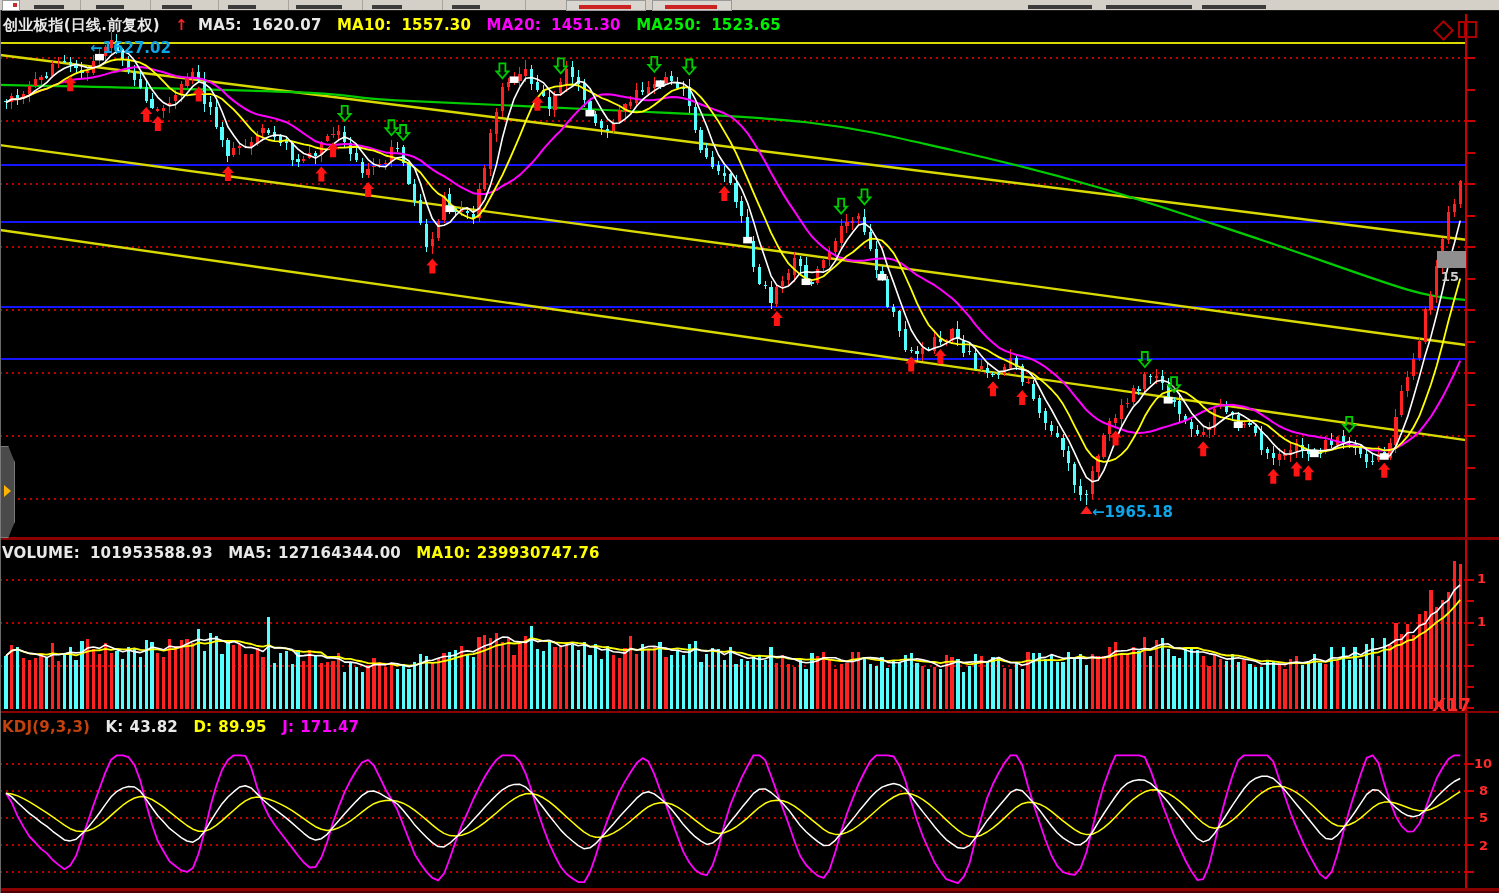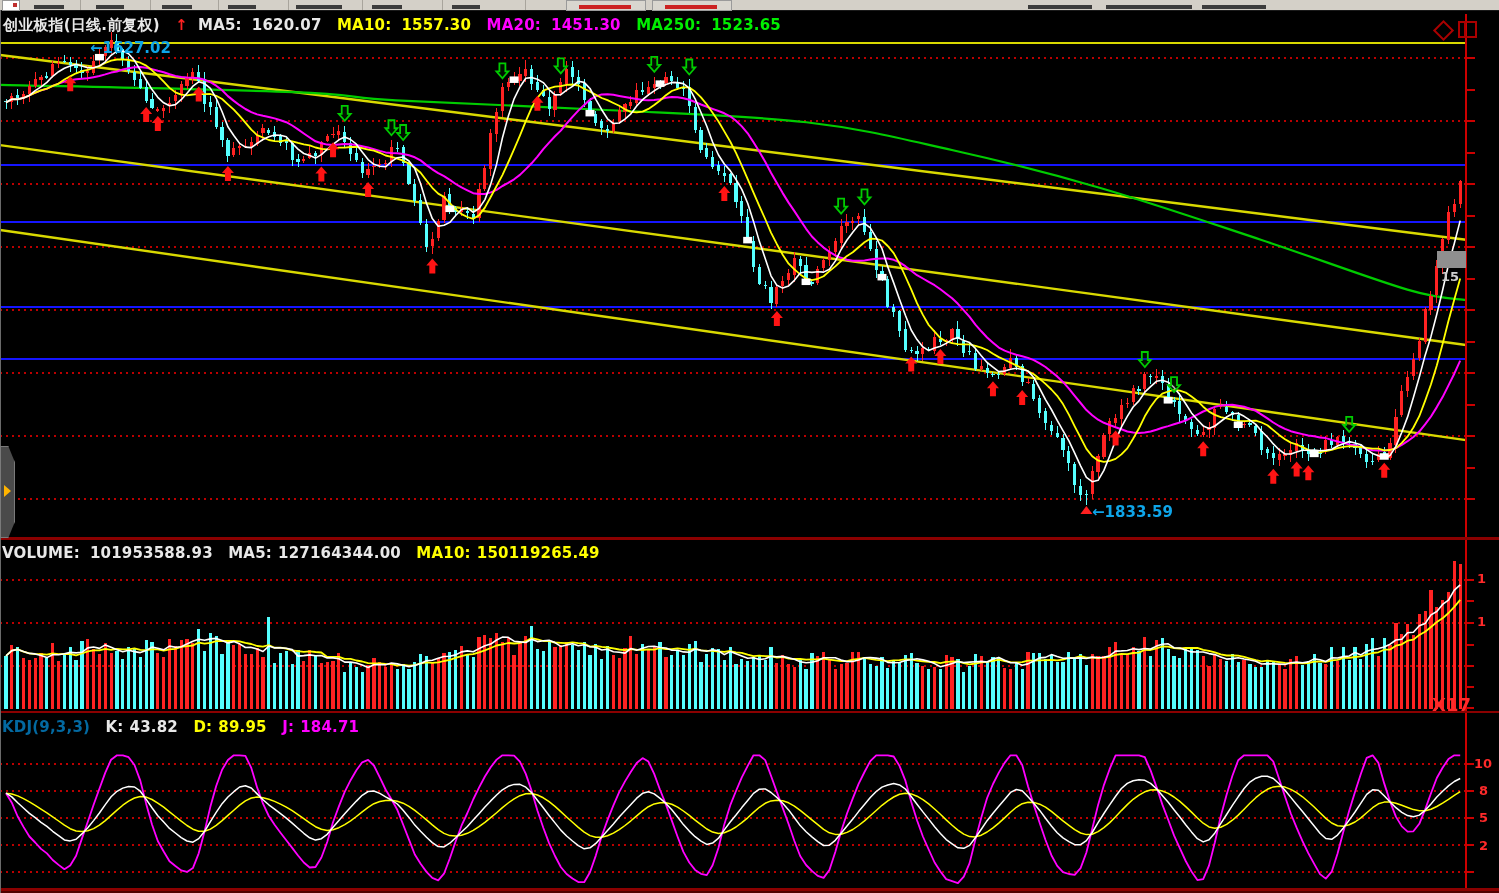--- a/index.html
+++ b/index.html
@@ -970,41 +970,41 @@
     <span class="c-m">MA20:</span><span class="c-m">1451.30</span>
     <span class="c-g">MA250:</span><span class="c-g">1523.65</span>
   </div>
 
   <div class="icon-diamond"></div>
   <div class="icon-split">
       <div class="bar"></div>
     </div>
 
   <div class="annot" style="left:90px;top:39px">←1627.02</div>
-  <div class="annot" style="left:1092px;top:503px">←1833.59</div>
+  <div class="annot" style="left:1092px;top:503px">←1965.18</div>
   <div class="price-tag"></div>
   <div class="price-tag-txt">15</div>
 
   <div class="left-handle">
       <div class="tri"></div>
     </div>
 
   <div class="hdr vol-hdr">
     <span class="c-w" style="">VOLUME:</span><span class="c-w">101953588.93</span>
     <span class="c-w" style="margin-right:6px">MA5:</span><span class="c-w">127164344.00</span>
-    <span class="c-y" style="margin-right:6px">MA10:</span><span class="c-y">150119265.49</span>
+    <span class="c-y" style="margin-right:6px">MA10:</span><span class="c-y">239930747.76</span>
   </div>
   <div class="right-label" style="left:1477px;top:571px">1</div>
   <div class="right-label" style="left:1477px;top:614px">1</div>
   <div class="right-label" style="left:1432px;top:694px;font-size:18px">X17</div>
 
   <div class="hdr kdj-hdr">
-    <span style="color:#0369a1">KDJ(9,3,3)</span>
+    <span style="color:#c2410c">KDJ(9,3,3)</span>
     <span class="c-w" style="margin-right:6px">K:</span><span class="c-w">43.82</span>
     <span class="c-y" style="margin-right:6px">D:</span><span class="c-y">89.95</span>
-    <span class="c-m" style="margin-right:6px">J:</span><span class="c-m">184.71</span>
+    <span class="c-m" style="margin-right:6px">J:</span><span class="c-m">171.47</span>
   </div>
   <div class="right-label" style="left:1474px;top:756px">10</div>
   <div class="right-label" style="left:1479px;top:783px">8</div>
   <div class="right-label" style="left:1479px;top:810px">5</div>
   <div class="right-label" style="left:1479px;top:838px">2</div>
 
 </div>
 
 </body></html>

